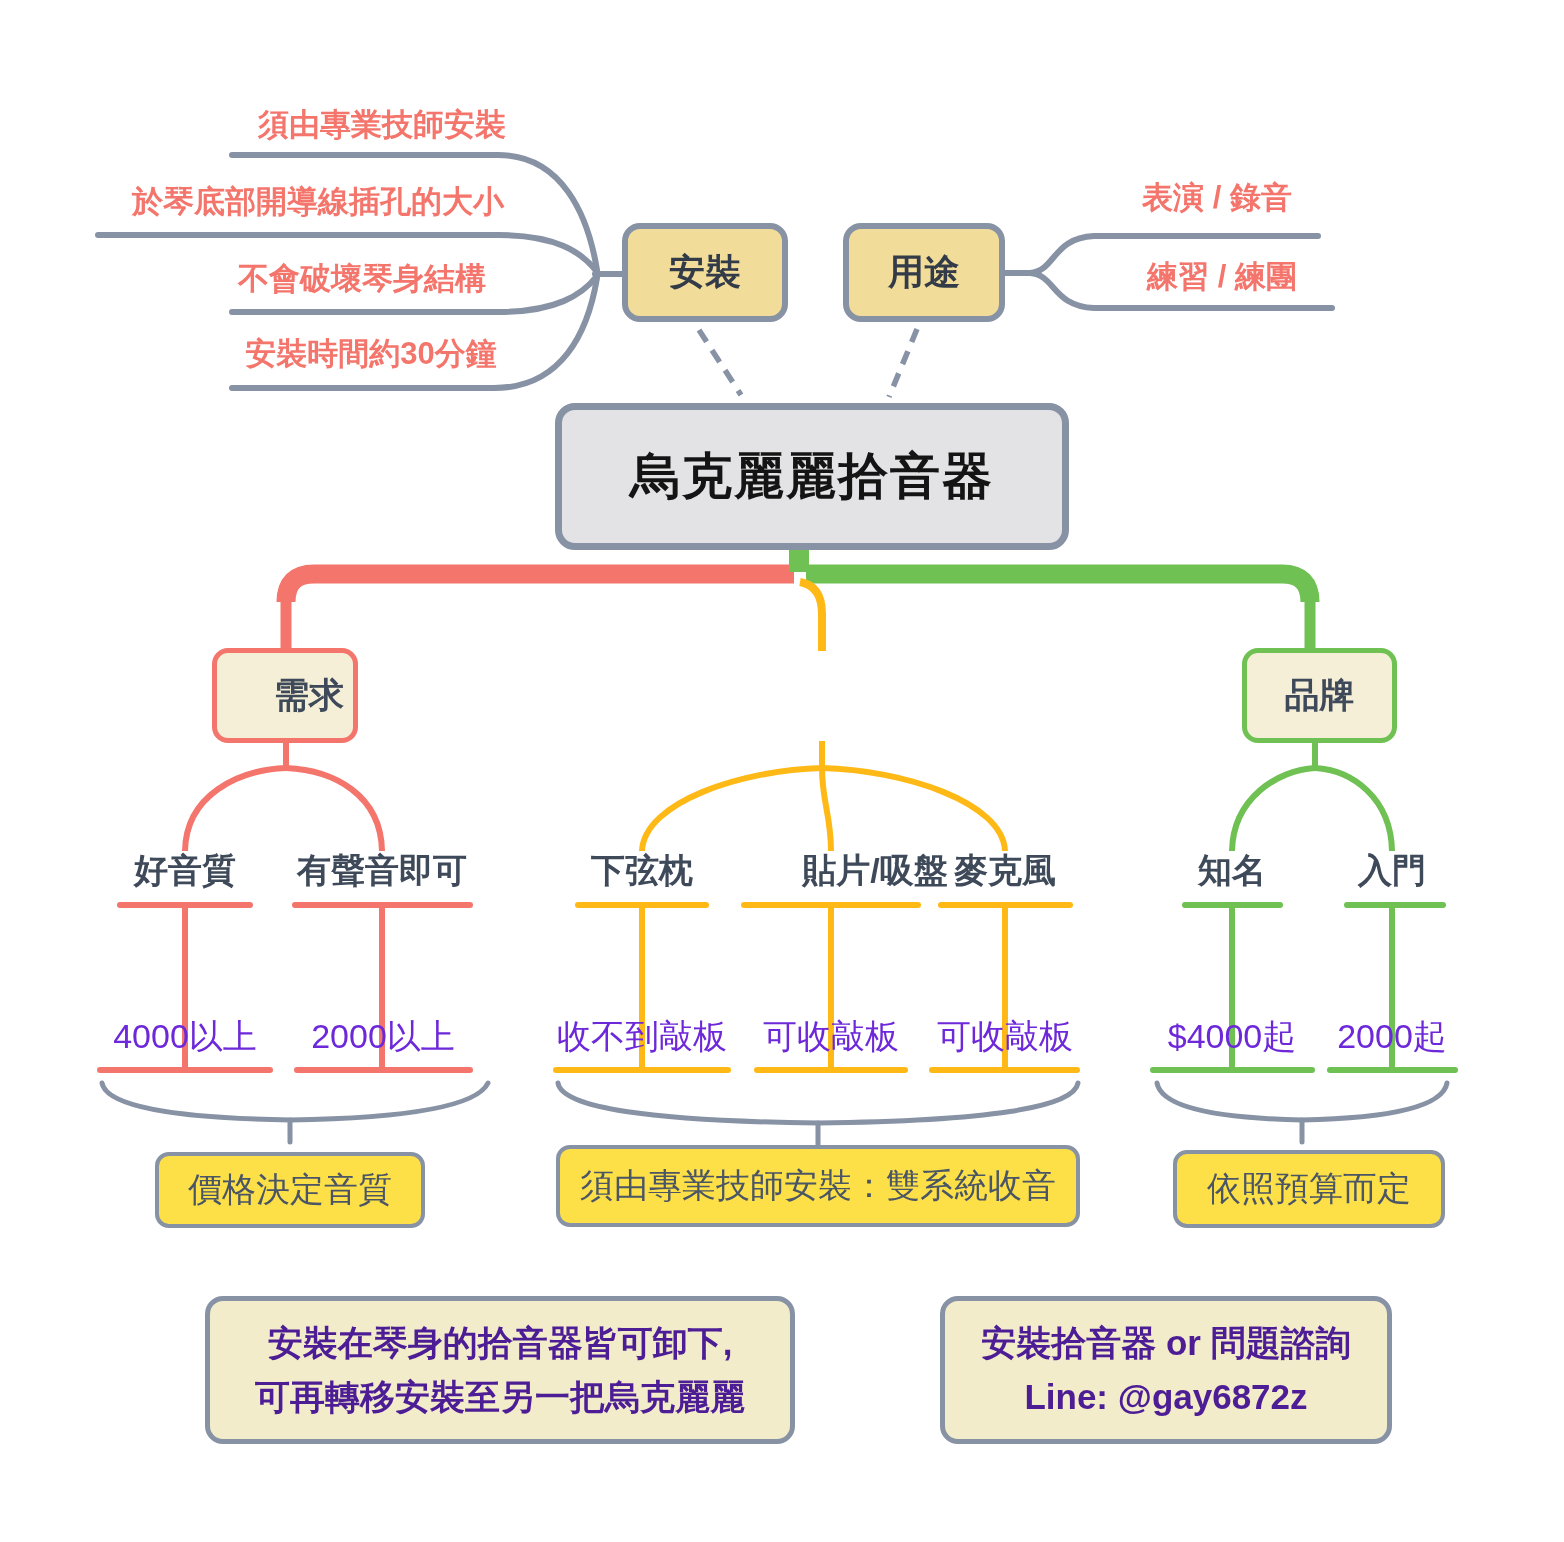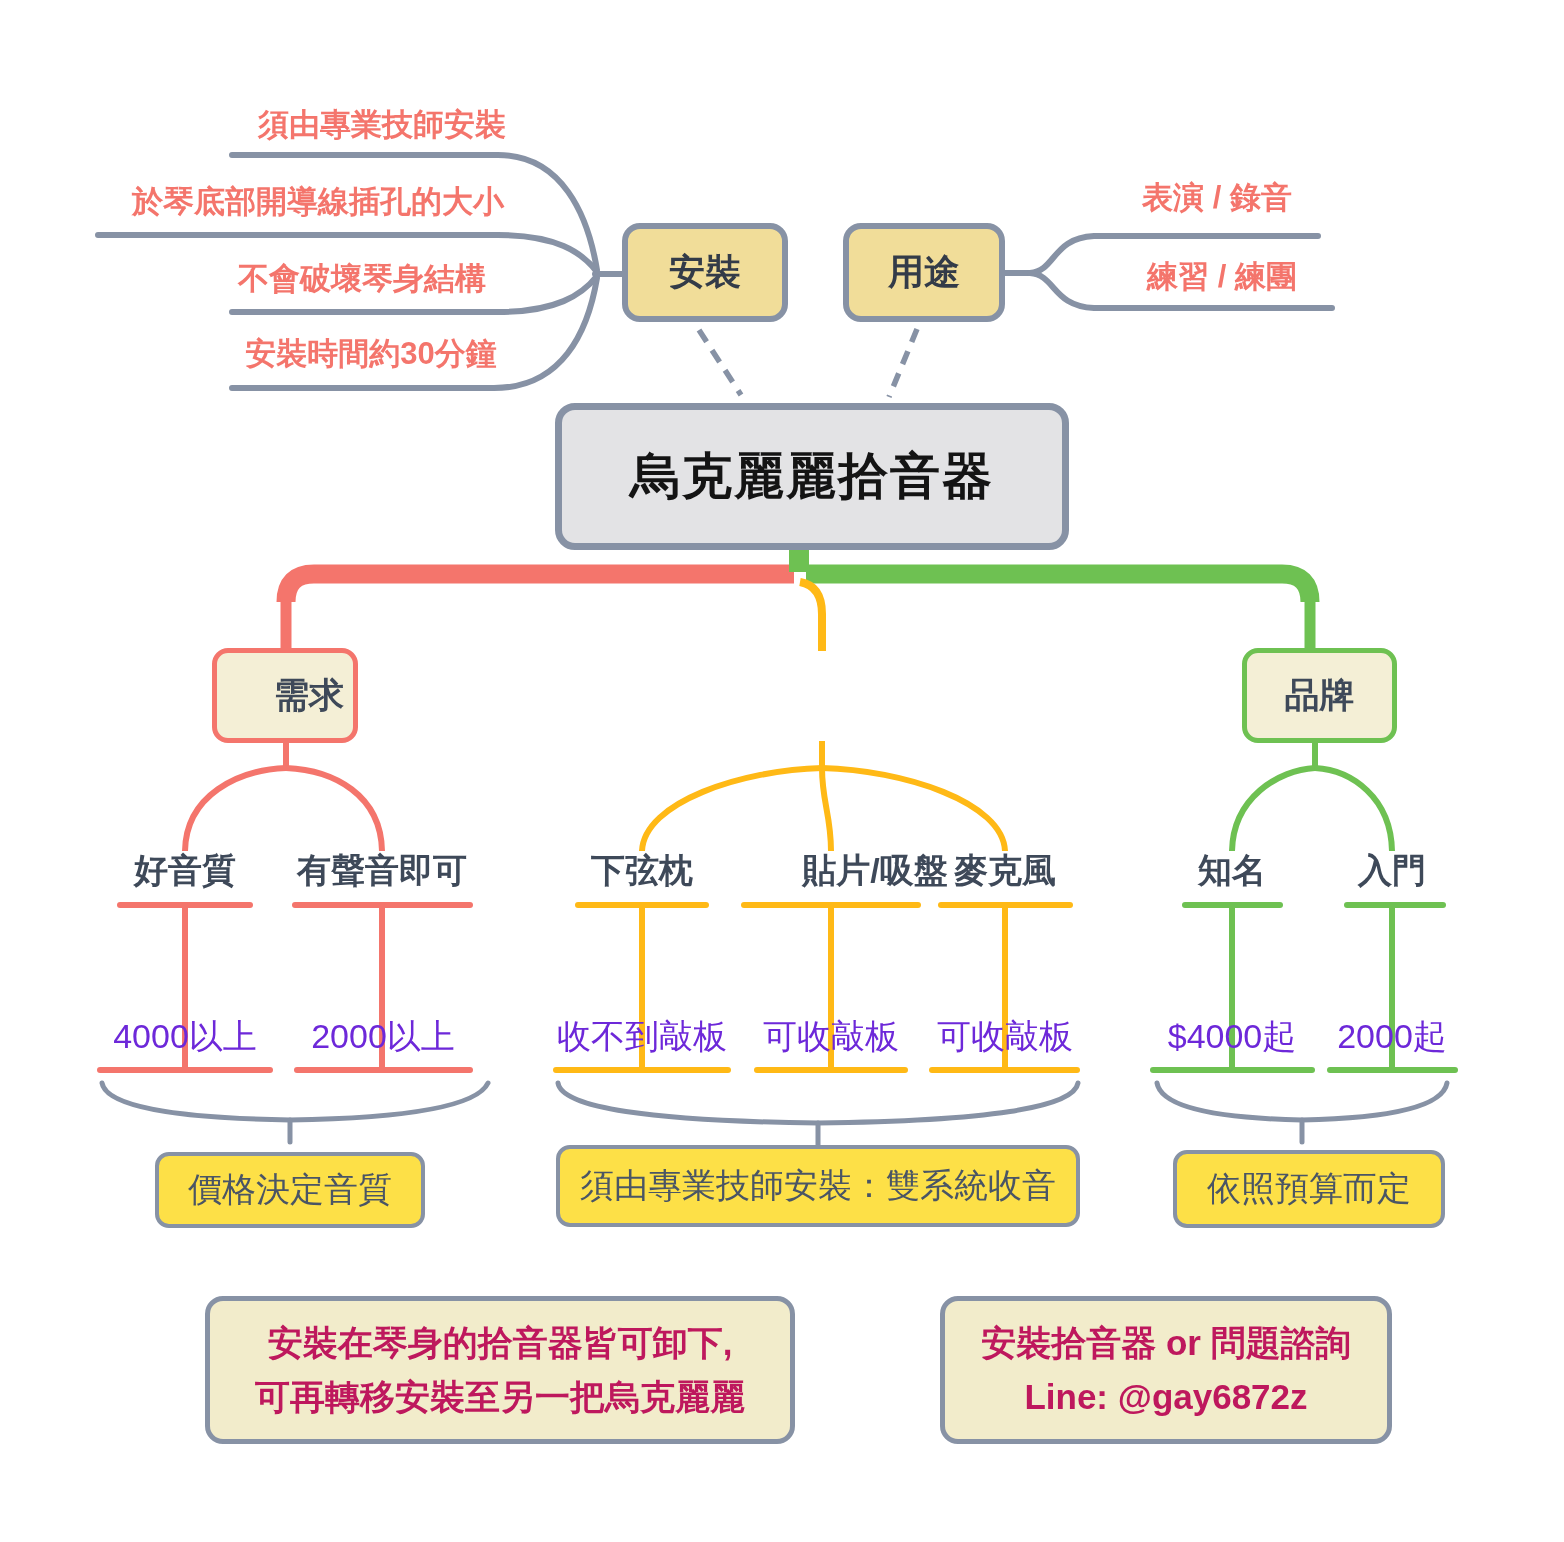--- a/index.html
+++ b/index.html
@@ -14,21 +14,21 @@
              font-size:36px;font-weight:bold;color:#333B48;}
   .central-node{background:#E3E3E5;border:7px solid #8792A5;border-radius:20px;
                 font-size:50px;font-weight:800;color:#141414;letter-spacing:2px;}
   .branch-node{background:#F4EFD6;border-radius:16px;font-size:35px;font-weight:bold;color:#3E4959;}
   .bd-red{border:5px solid #F4756C;}
   .bd-yellow{border:5px solid #FFB916;}
   .bd-green{border:5px solid #6EC152;}
   .summary-box{background:#fde047;border:4px solid #8792A5;border-radius:14px;
                font-size:34px;color:#4A5565;}
   .note-box{background:#F2ECCB;border:5px solid #8792A5;border-radius:18px;
-            font-size:35px;font-weight:bold;color:#be185d;text-align:center;line-height:1.55;
+            font-size:35px;font-weight:bold;color:#4c1d95;text-align:center;line-height:1.55;
             flex-direction:column;}
   
   .salmon-lbl{font-size:31px;font-weight:bold;color:#F4756C;}
   .leaf-lbl{font-size:34px;color:#3E4959;font-weight:bold;}
   .bold{font-weight:bold;}
   .val-lbl{font-size:34px;color:#6d28d9;}
 </style>
 </head>
 <body>
 

